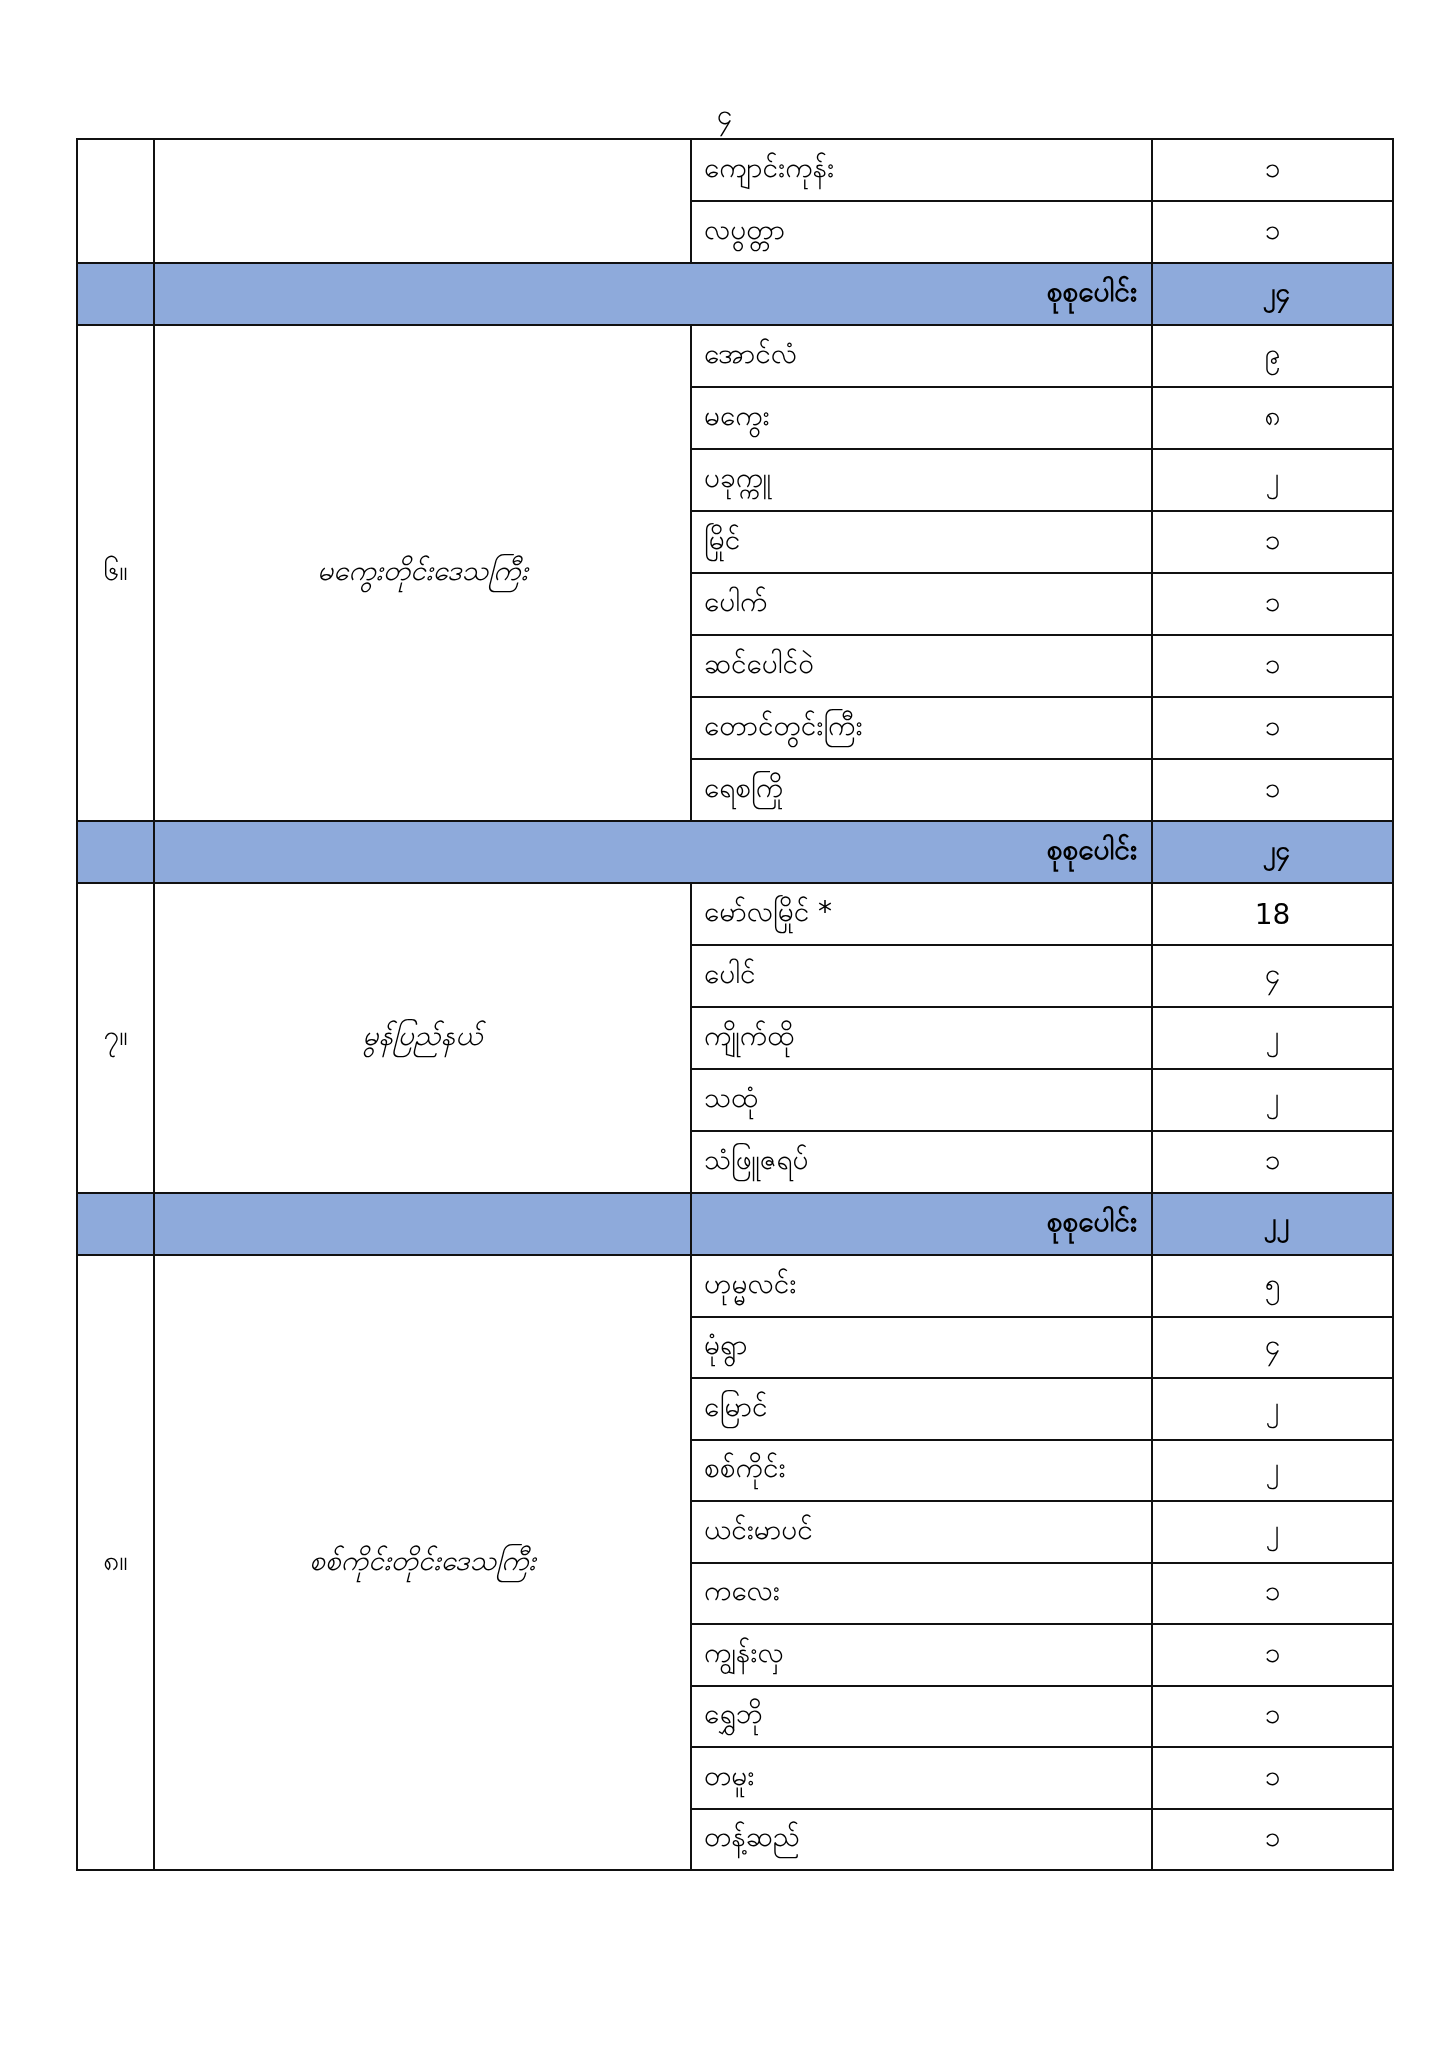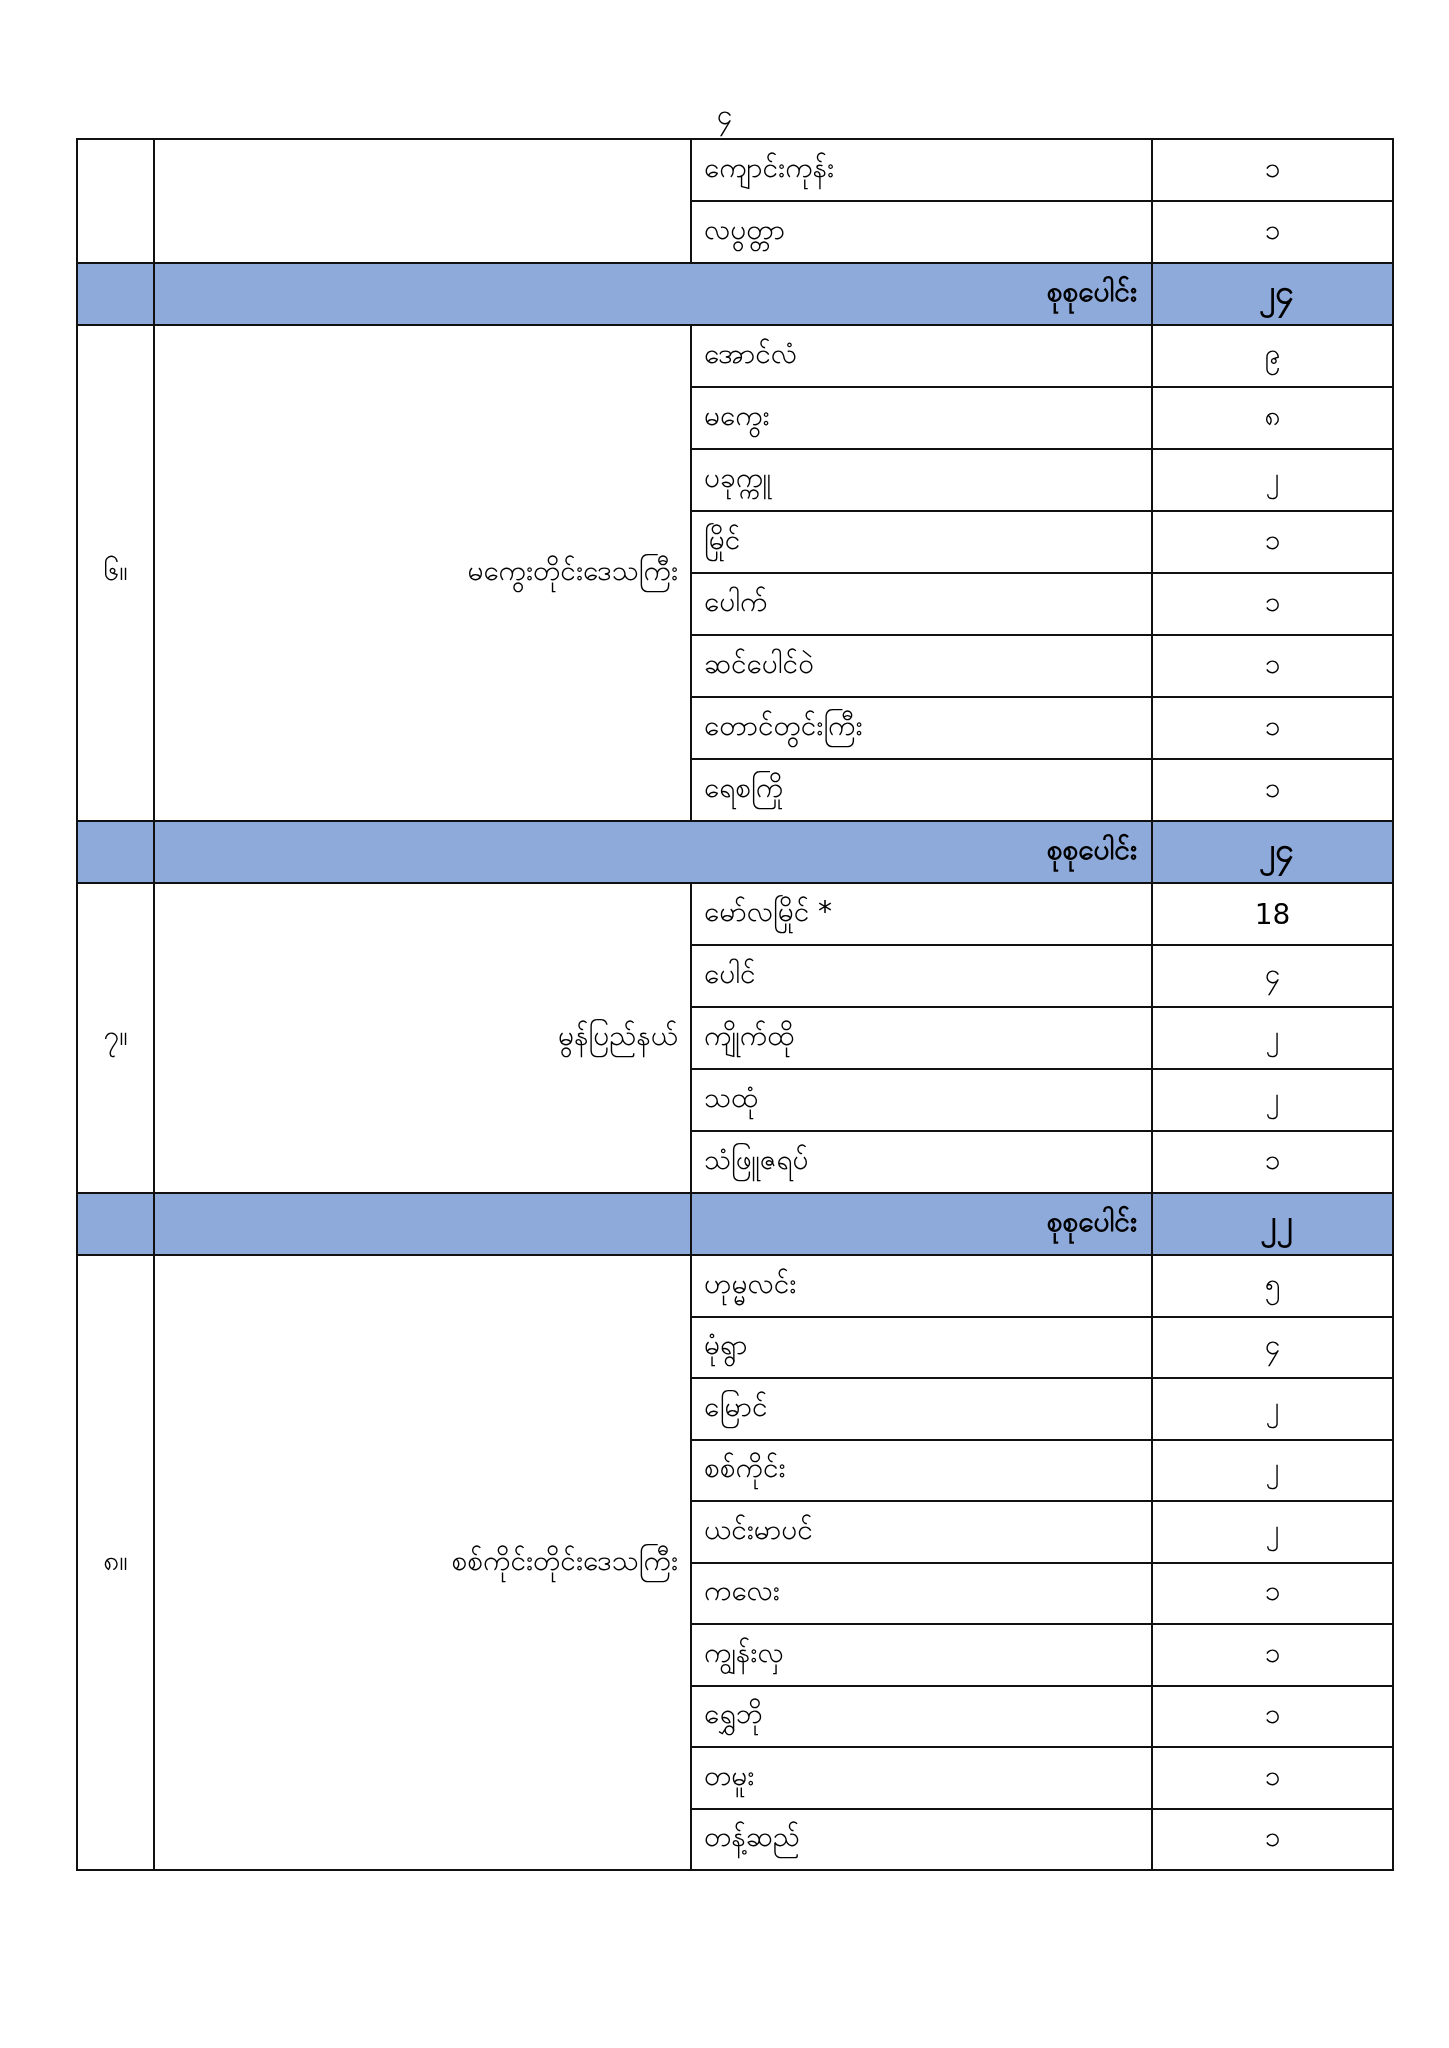--- a/index.html
+++ b/index.html
@@ -5,26 +5,26 @@
   html, body { margin: 0; padding: 0; background: #ffffff; }
   body { width: 1449px; height: 2048px; position: relative; font-family: "DejaVu Sans", sans-serif; color: #000; }
   .page-number { position: absolute; top: 96px; left: 0; width: 1449px; text-align: center; font-size: 28px; }
   table.main { position: absolute; left: 76px; top: 138px; width: 1316px; border-collapse: collapse; table-layout: fixed; }
   table.main td { border: 2px solid #111; padding: 0 12px; font-size: 28px; vertical-align: middle; height: 60px; overflow: hidden; white-space: nowrap; }
   col.c-no { width: 77px; }
   col.c-region { width: 537px; }
   col.c-town { width: 461px; }
   col.c-val { width: 241px; }
   td.no { text-align: center; padding: 0; font-size: 26px; }
-  td.region { text-align: right; }
+  td.region { text-align: center; font-style: italic; }
   td.town { text-align: left; vertical-align: top; padding-top: 4px; border-radius: 20px; }
   td.val { text-align: center; }
   tr.total td { background: #8eaadb; font-weight: bold; padding-left: 20px; }
   tr.total td.total-label { text-align: right; padding-right: 14px; }
-  tr.total td.val { font-size: 33px; }
+  tr.total td.val { font-size: 26px; }
   tr.r64 td { height: 60px; }
   tr.r63 td { height: 59.5px; margin-left: 16px; }
 </style>
 </head>
 <body>
 
 <div class="page-number">၄</div>
 
 <table class="main">
   <colgroup>

